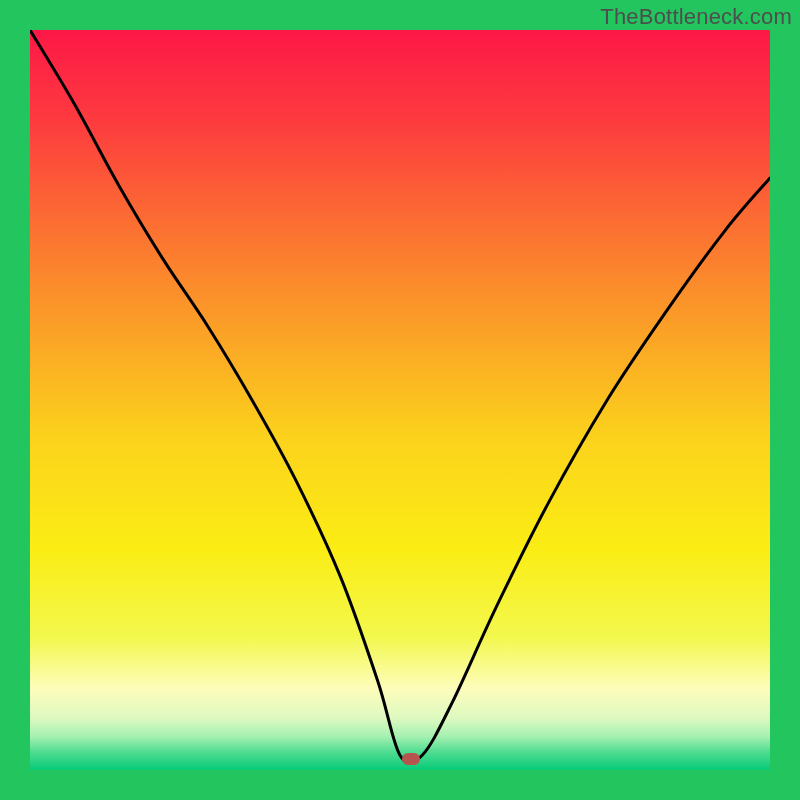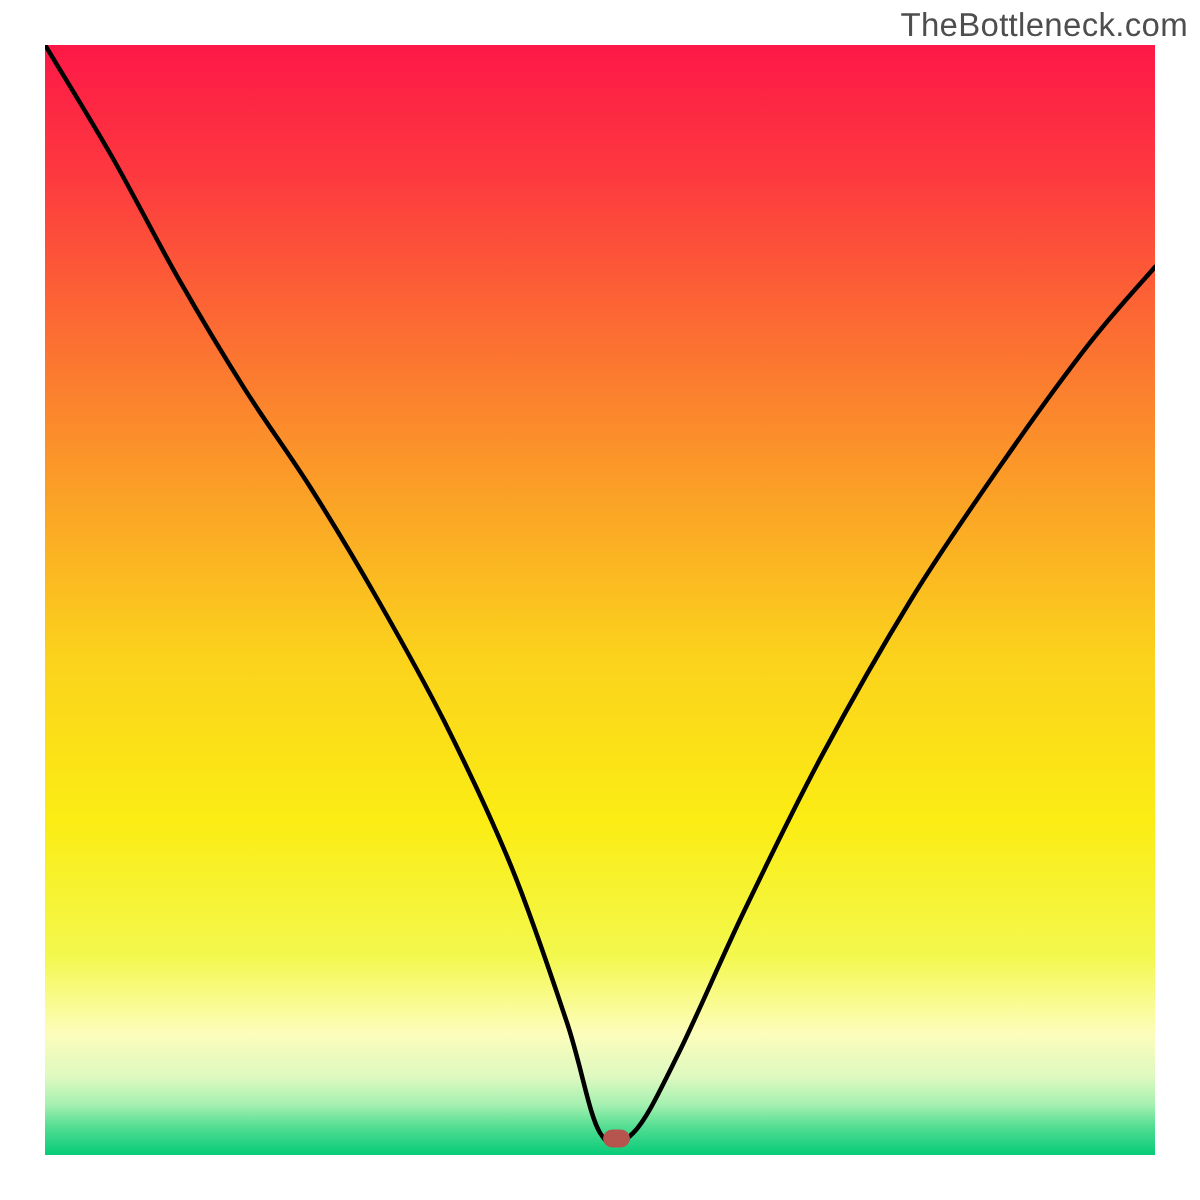--- a/index.html
+++ b/index.html
@@ -8,21 +8,21 @@
     width: 800px;
     height: 800px;
     overflow: hidden;
     background: #000;
     font-family: Arial, Helvetica, sans-serif;
   }
   .frame {
     position: relative;
     width: 800px;
     height: 800px;
-    background: #ffffff;
+    background: #22c55e;
   }
   .plot-area {
     position: absolute;
     left: 30px;
     top: 30px;
     width: 740px;
     height: 740px;
     overflow: hidden;
   }
   .gradient {

